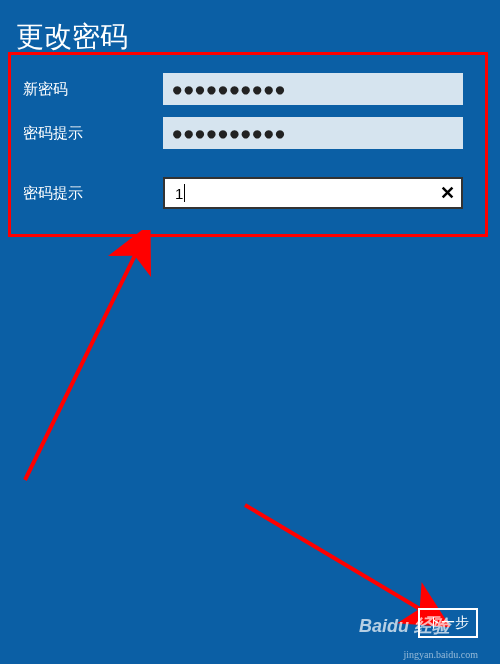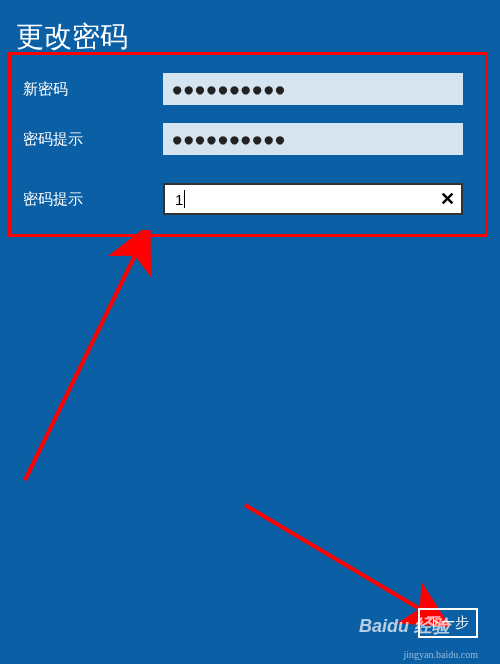--- a/index.html
+++ b/index.html
@@ -26,21 +26,21 @@
       top: 52px;
       left: 8px;
       width: 480px;
       height: 185px;
       border: 3px solid #ff0000;
       padding: 18px 12px 12px 12px;
     }
     .form-row {
       display: flex;
       align-items: center;
-      margin-bottom: 18px;
+      margin-bottom: 12px;
     }
     .form-label {
       color: #fff;
       font-size: 15px;
       width: 140px;
       flex-shrink: 0;
     }
     .input-wrap {
       position: relative;
       width: 300px;

